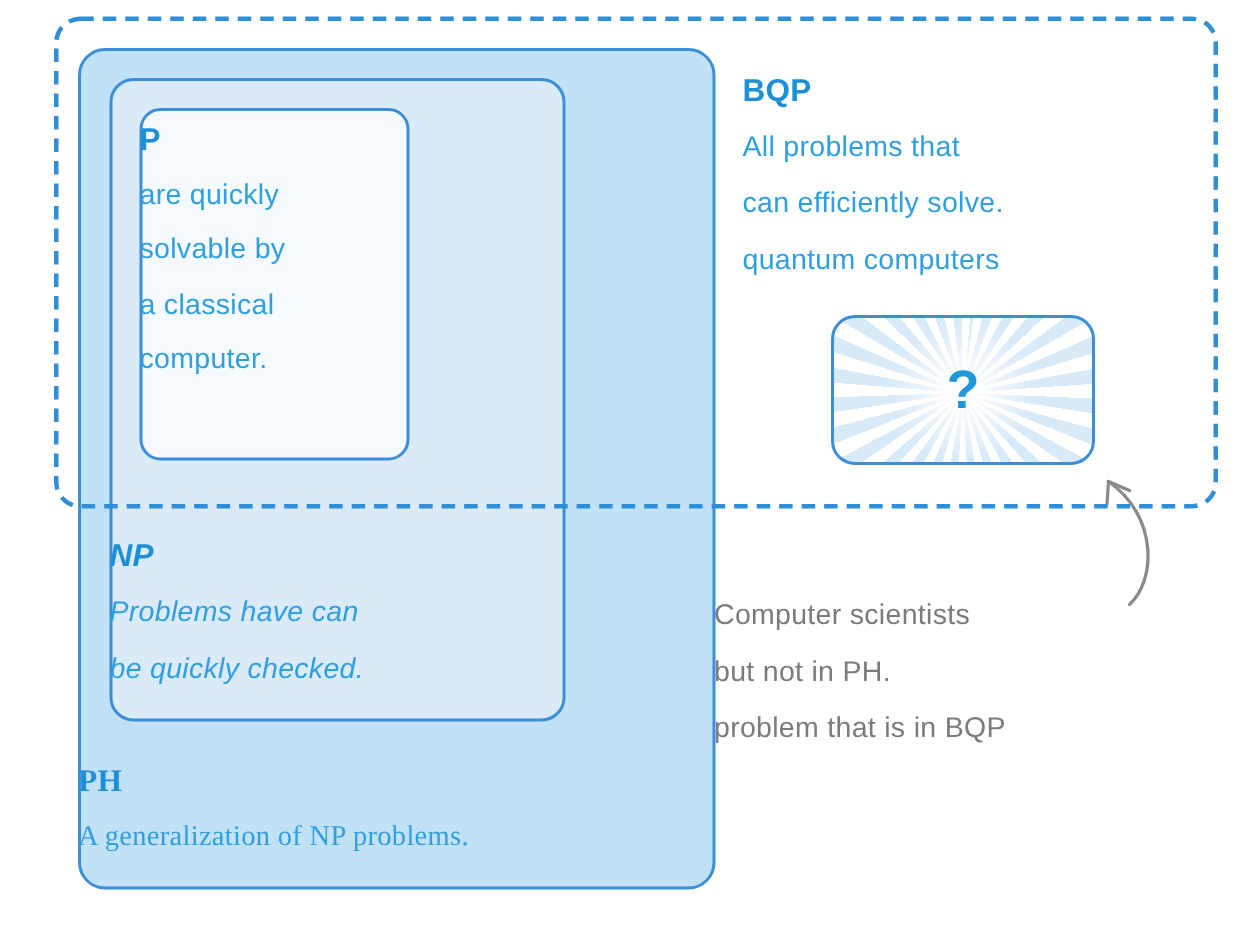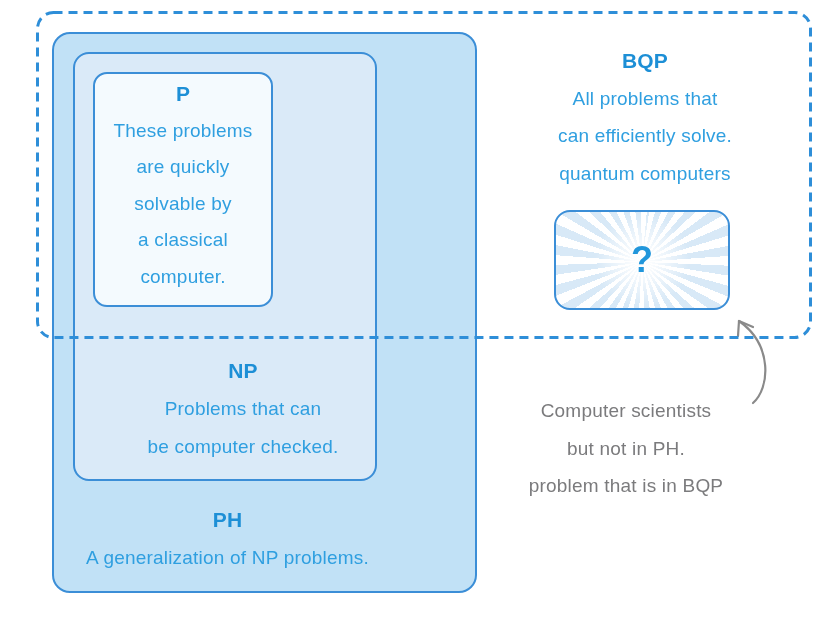--- a/index.html
+++ b/index.html
@@ -29,34 +29,33 @@
     z-index: 2;
   }
   .p-box {
     left: 93px; top: 72px; width: 180px; height: 235px;
     background: #f4fafe;
     border-radius: 14px;
     z-index: 3;
   }
   .tblock {
     position: absolute;
-    text-align: center;
     color: #2f9fe0;
     font-size: 19px;
     letter-spacing: 0.2px;
     z-index: 4;
   }
   .set-label {
     font-weight: bold;
     color: #1d8fd6;
     font-size: 21px;
   }
   .p-text   { left: 93px;  top: 76px;  width: 180px; line-height: 36.5px; }
-  .np-text  { left: 73px;  top: 352px; width: 340px; line-height: 38px; }
-  .ph-text  { left: 52px;  top: 501px; width: 351px; line-height: 38px; }
+  .np-text  { left: 73px;  top: 352px; width: 340px; line-height: 38px; font-style: italic; }
+  .ph-text  { left: 52px;  top: 501px; width: 351px; line-height: 38px; font-family: Liberation Serif, serif; }
   .bqp-text { left: 495px; top: 42px;  width: 300px; line-height: 37.5px; }
   .note-text {
     left: 476px; top: 392px; width: 300px;
     line-height: 37.5px;
     color: #7b7b7d;
   }
   .q-box {
     position: absolute;
     left: 554px; top: 210px; width: 176px; height: 100px;
     box-sizing: border-box;
@@ -93,31 +92,30 @@
 <body>
 
 <div class="canvas">
 
   <div class="box ph-box"></div>
   <div class="box np-box"></div>
   <div class="box p-box"></div>
 
   <div class="tblock p-text">
     <div class="set-label">P</div>
-    <div class="set-line">These problems</div>
     <div class="set-line">are quickly</div>
     <div class="set-line">solvable by</div>
     <div class="set-line">a classical</div>
     <div class="set-line">computer.</div>
   </div>
 
   <div class="tblock np-text">
     <div class="set-label">NP</div>
-    <div class="set-line">Problems that can</div>
-    <div class="set-line">be computer checked.</div>
+    <div class="set-line">Problems have can</div>
+    <div class="set-line">be quickly checked.</div>
   </div>
 
   <div class="tblock ph-text">
     <div class="set-label">PH</div>
     <div class="set-line">A generalization of NP problems.</div>
   </div>
 
   <div class="tblock bqp-text">
     <div class="set-label">BQP</div>
     <div class="set-line">All problems that</div>

